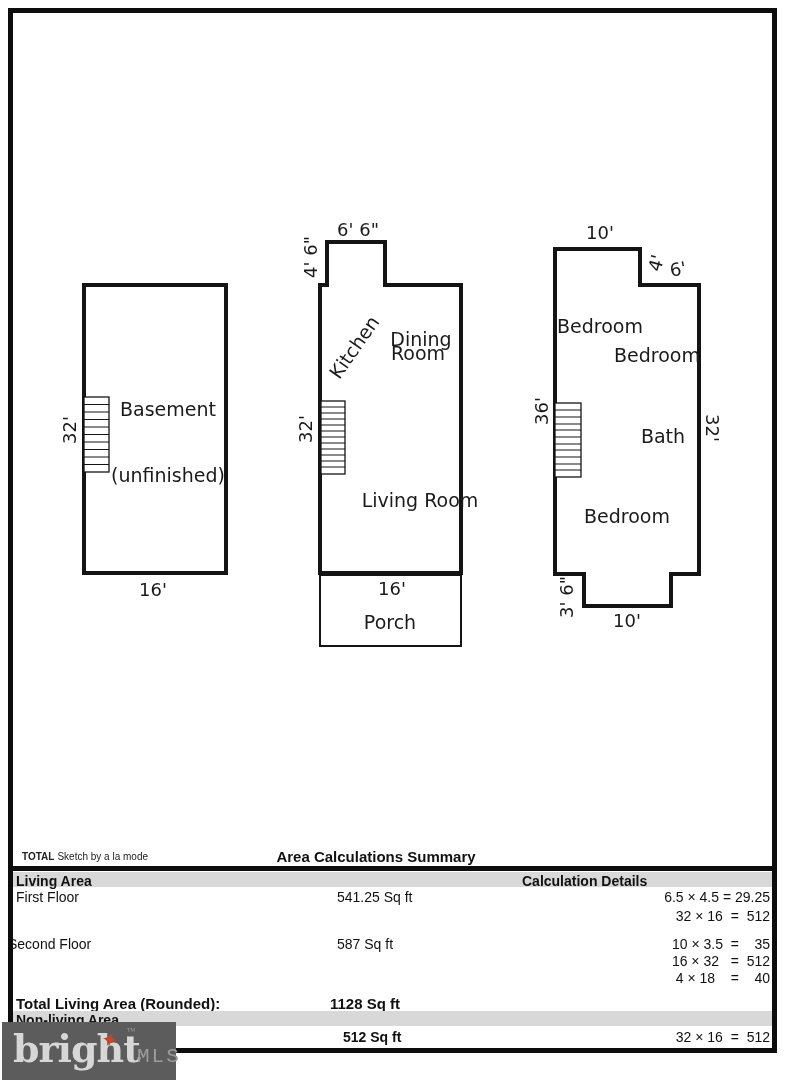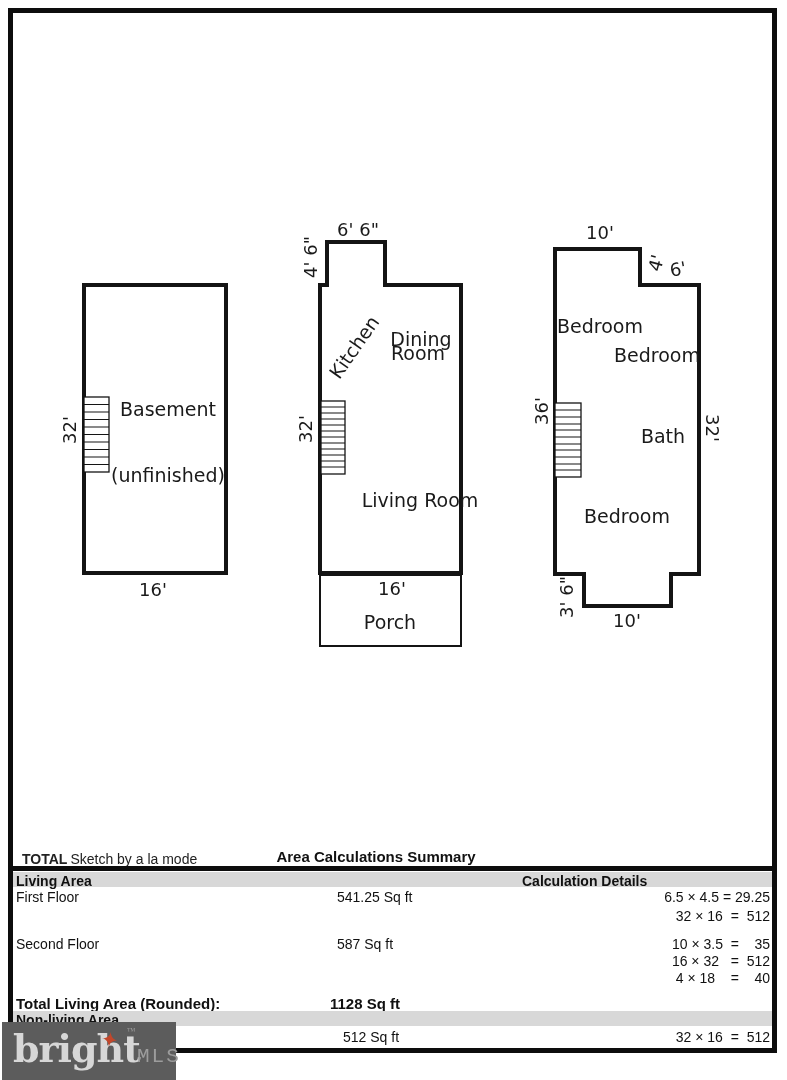--- a/index.html
+++ b/index.html
@@ -8,21 +8,21 @@
   .plans-svg{position:absolute;left:0;top:0;}
   .pl{position:absolute;font-family:"DejaVu Sans",sans-serif;color:#1a1a1a;white-space:nowrap;transform:translate(-50%,-50%);}
   .room{font-size:19px;}
   .dim{font-size:18px;}
   .t{position:absolute;font-family:"Liberation Sans",sans-serif;color:#111;font-size:14px;white-space:nowrap;}
   .tb{font-weight:bold;}
   .sep{position:absolute;left:13px;top:866px;width:759px;height:5px;background:#0d0d0d;}
   .band{position:absolute;left:13px;width:759px;height:15px;background:#d8d8d8;}
   .calc{position:absolute;left:598px;width:172px;text-align:right;white-space:pre;font-family:"Liberation Sans",sans-serif;font-size:14px;color:#111;}
   .title-row{position:absolute;left:0;top:848px;width:752px;text-align:center;font-family:"Liberation Sans",sans-serif;font-size:15px;font-weight:bold;color:#111;}
-  .note{position:absolute;left:22px;top:851px;font-family:"Liberation Sans",sans-serif;font-size:14px;color:#222;}
+  .note{position:absolute;left:22px;top:851px;font-family:"Liberation Sans",sans-serif;font-size:10px;color:#222;}
   .note .p{font-weight:600;margin-right:3px;}
   .logo{position:absolute;left:2px;top:1022px;width:174px;height:58px;background:#5c5c5c;}
   .logo .bright{position:absolute;left:11px;top:2px;font-family:"DejaVu Serif",serif;font-weight:bold;font-size:38px;line-height:50px;color:#d7d7d7;letter-spacing:-1px;}
   .logo .star{position:absolute;left:99px;top:6px;color:#c2472b;font-size:21px;font-family:"DejaVu Sans",sans-serif;transform:rotate(8deg);}
   .logo .tm{position:absolute;left:125px;top:4px;color:#9a9a9a;font-size:9px;}
   .logo .mls{position:absolute;left:135px;top:23px;font-family:Liberation Mono, monospace;font-size:21px;color:#9c9c9c;letter-spacing:2px;}
 </style>
 </head>
 <body>
 
@@ -94,33 +94,33 @@
 
 <div class="band" style="top:872px;"></div>
 <div class="t tb" style="left:16px;top:873px;">Living Area</div>
 <div class="t tb" style="left:522px;top:873px;">Calculation Details</div>
 
 <div class="t" style="left:16px;top:889px;">First Floor</div>
 <div class="t" style="left:337px;top:889px;">541.25 Sq ft</div>
 <div class="calc" style="top:889px;">6.5 × 4.5 = 29.25</div>
 <div class="calc" style="top:908px;">32 × 16  =  512</div>
 
-<div class="t" style="left:16px;top:936px;">Second Floor</div>
+<div class="t" style="left:8px;top:936px;">Second Floor</div>
 <div class="t" style="left:337px;top:936px;">587 Sq ft</div>
 <div class="calc" style="top:936px;">10 × 3.5  =    35</div>
 <div class="calc" style="top:953px;">16 × 32   =  512</div>
 <div class="calc" style="top:970px;">4 × 18    =    40</div>
 
 <div class="t tb" style="left:16px;top:995px;font-size:15px;">Total Living Area (Rounded):</div>
 <div class="t tb" style="left:330px;top:995px;font-size:15px;">1128 Sq ft</div>
 
 <div class="band" style="top:1011px;"></div>
 <div class="t tb" style="left:16px;top:1012px;">Non-living Area</div>
 
-<div class="t" style="left:343px;top:1029px;">512 Sq ft</div>
+<div class="t" style="left:343px;top:1029px;font-weight:bold;">512 Sq ft</div>
 <div class="calc" style="top:1029px;">32 × 16  =  512</div>
 
 <div class="logo">
   <span class="bright">bright</span>
   <span class="star">✦</span>
   <span class="tm">™</span>
   <span class="mls">MLS</span>
 </div>
 
 </body></html>

